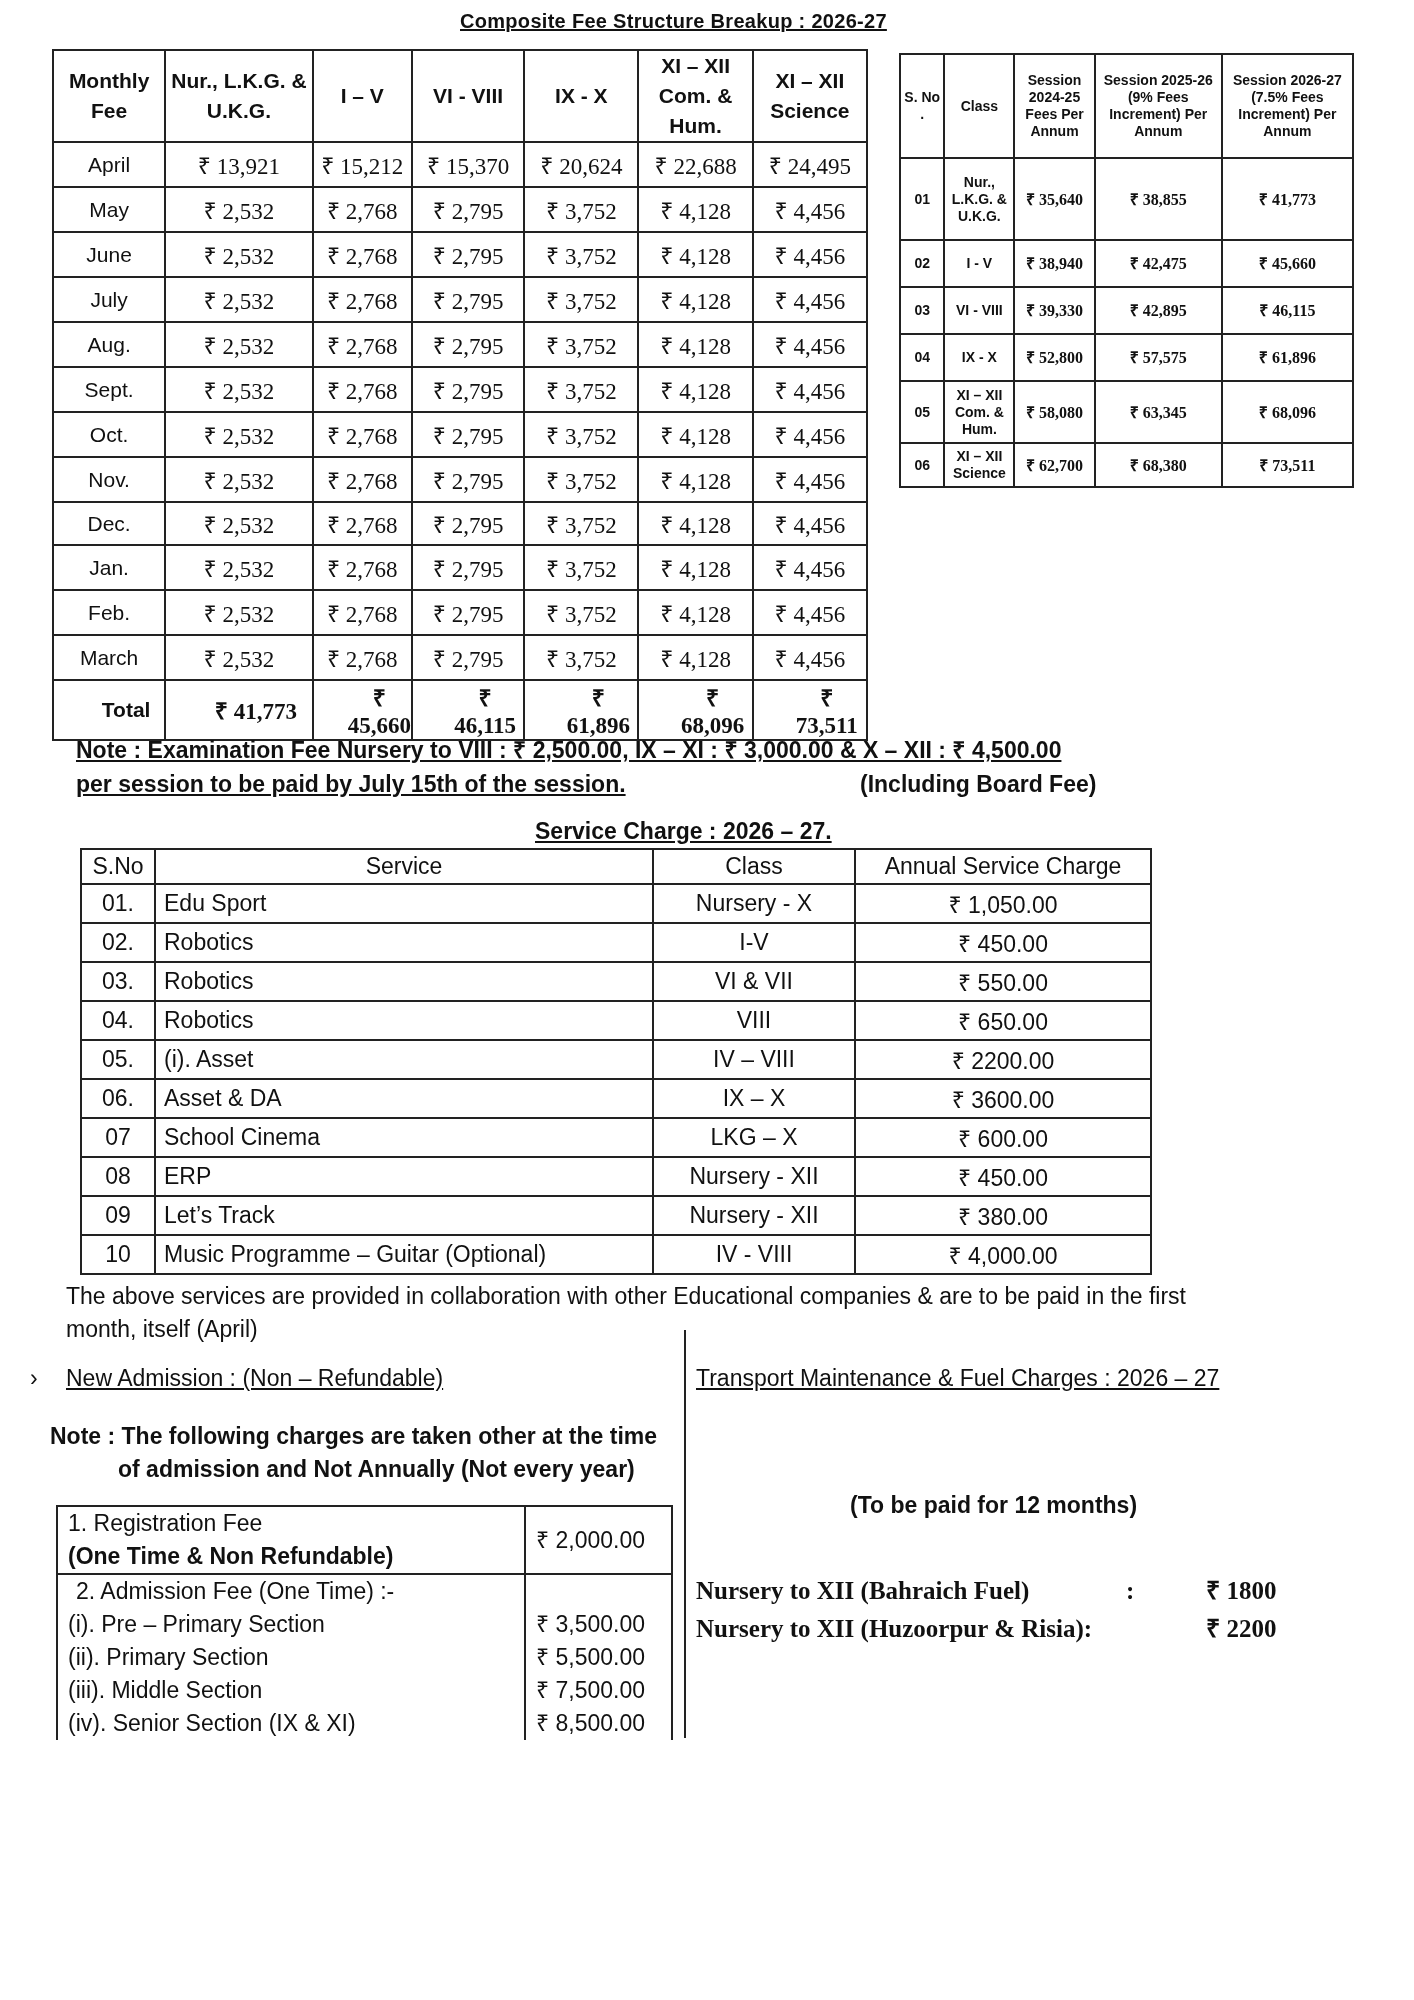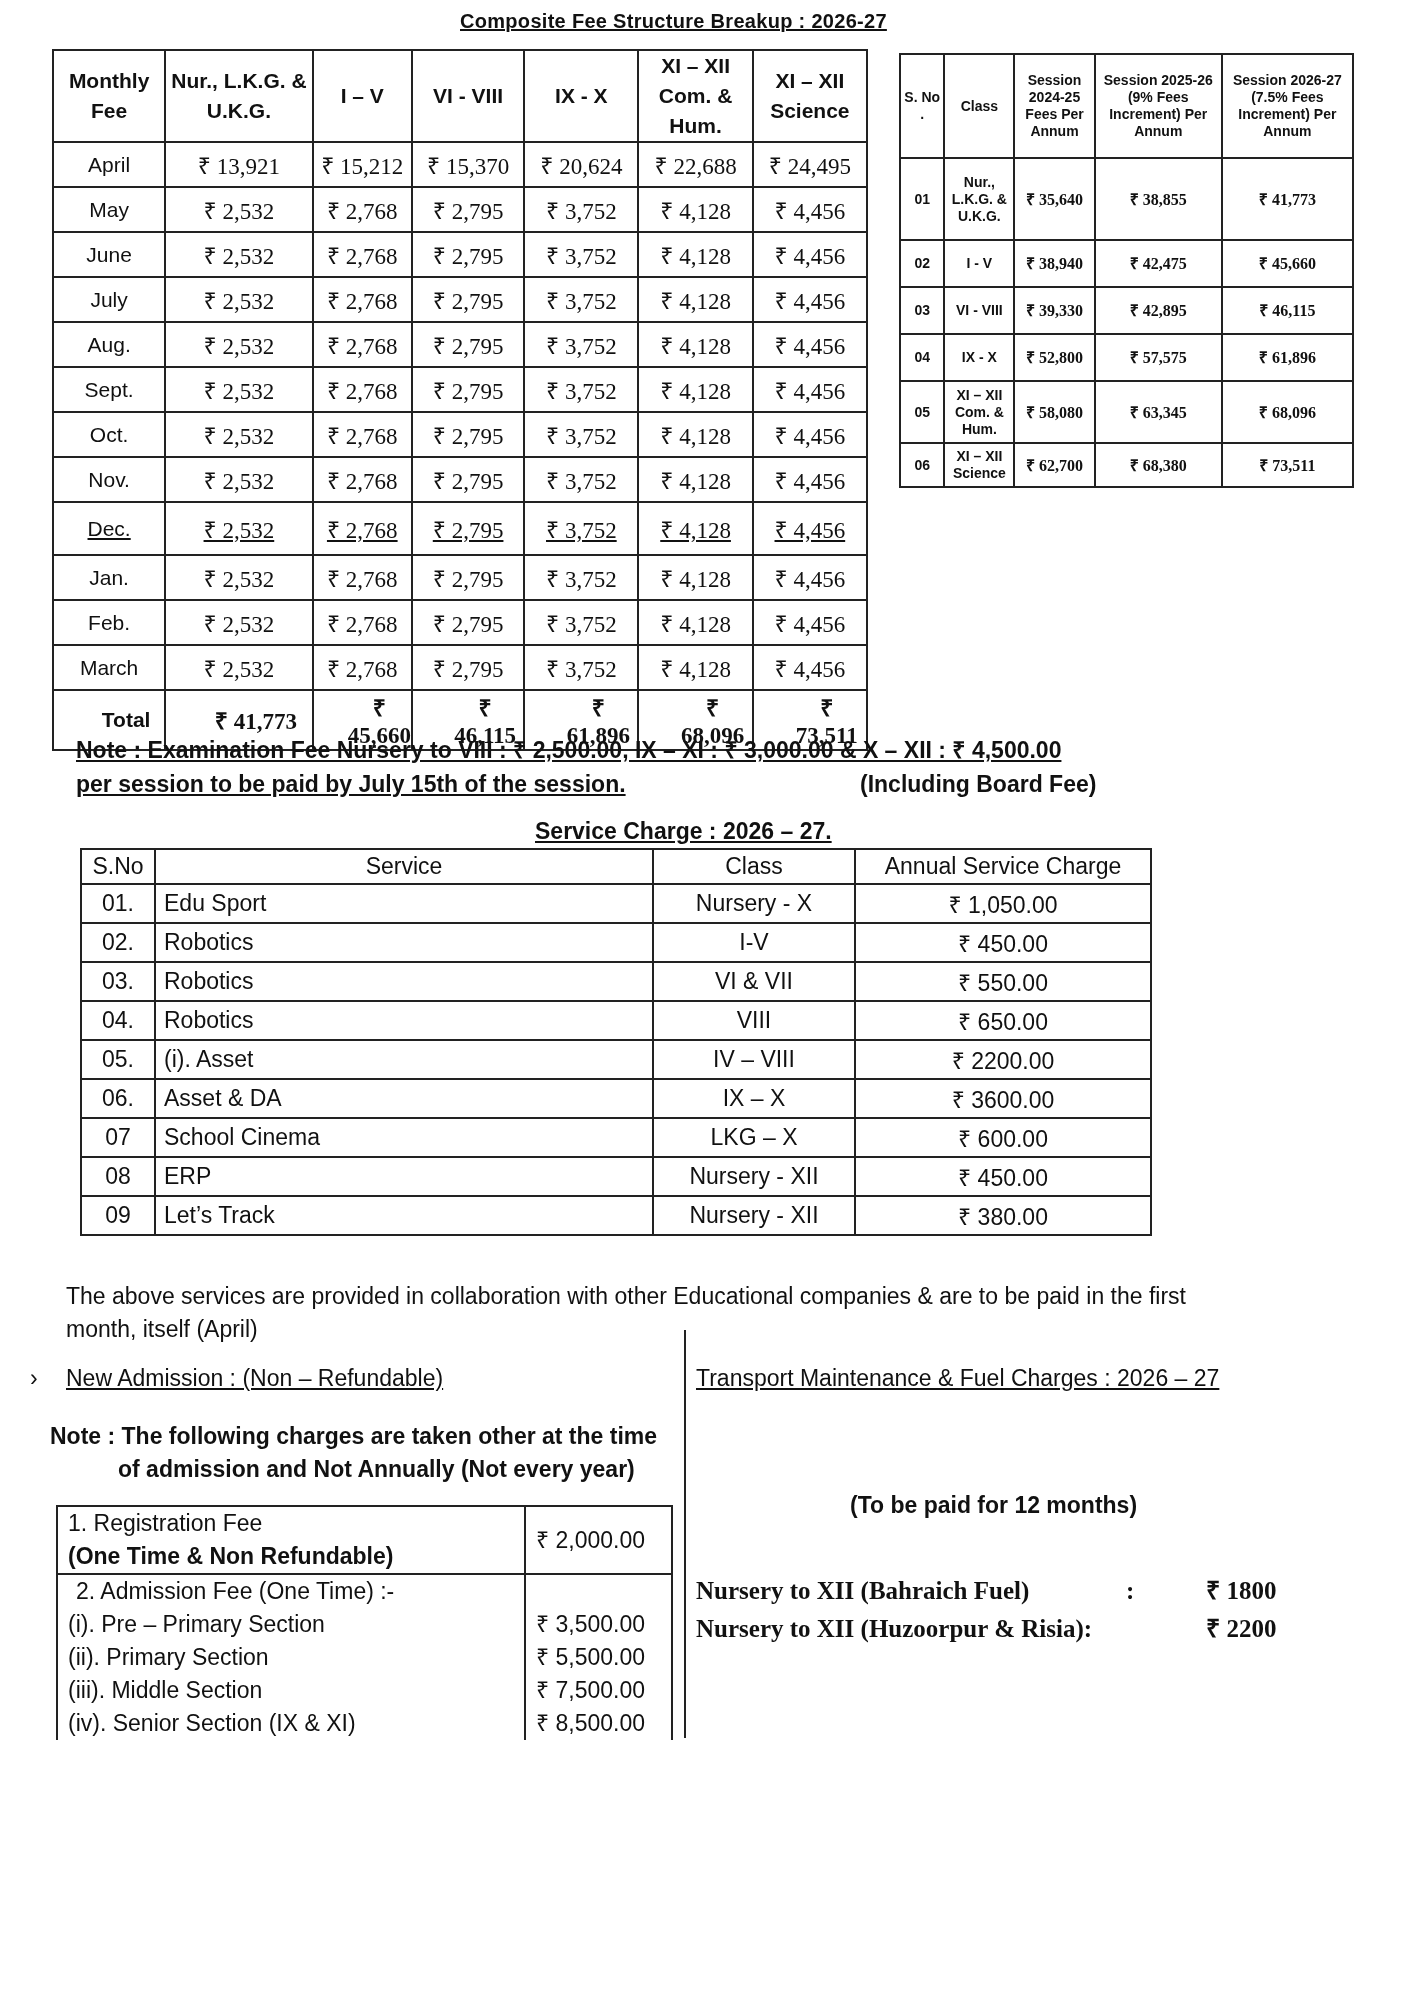--- a/index.html
+++ b/index.html
@@ -122,21 +122,21 @@
       </tr>
     <tr style="height:45px;">
         <td class="month">Nov.</td>
         <td>₹ 2,532</td>
         <td>₹ 2,768</td>
         <td>₹ 2,795</td>
         <td>₹ 3,752</td>
         <td>₹ 4,128</td>
         <td>₹ 4,456</td>
       </tr>
-    <tr style="height:53px;text-decoration:underline;">
+    <tr style="height:43px;">
         <td class="month">Dec.</td>
         <td>₹ 2,532</td>
         <td>₹ 2,768</td>
         <td>₹ 2,795</td>
         <td>₹ 3,752</td>
         <td>₹ 4,128</td>
         <td>₹ 4,456</td>
       </tr>
     <tr style="height:45px;">
         <td class="month">Jan.</td>
@@ -299,20 +299,26 @@
         <td class="c">08</td>
         <td>ERP</td>
         <td class="c">Nursery  - XII</td>
         <td class="c">₹ 450.00</td>
       </tr>
     <tr>
         <td class="c">09</td>
         <td>Let’s Track</td>
         <td class="c">Nursery  - XII</td>
         <td class="c">₹ 380.00</td>
+      </tr>
+    <tr>
+        <td class="c">10</td>
+        <td>Music Programme – Guitar (Optional)</td>
+        <td class="c">IV - VIII</td>
+        <td class="c">₹ 4,000.00</td>
       </tr>
   </tbody>
 </table>
 
 <div class="abs plain" style="left:66px; top:1280px; width:1300px;">
   <div>The above services are provided in collaboration with other Educational companies &amp; are to be paid in the first</div>
   <div>month, itself (April)</div>
 </div>
 
 <div class="vline" style="left:684px; top:1330px; height:408px;"></div>

